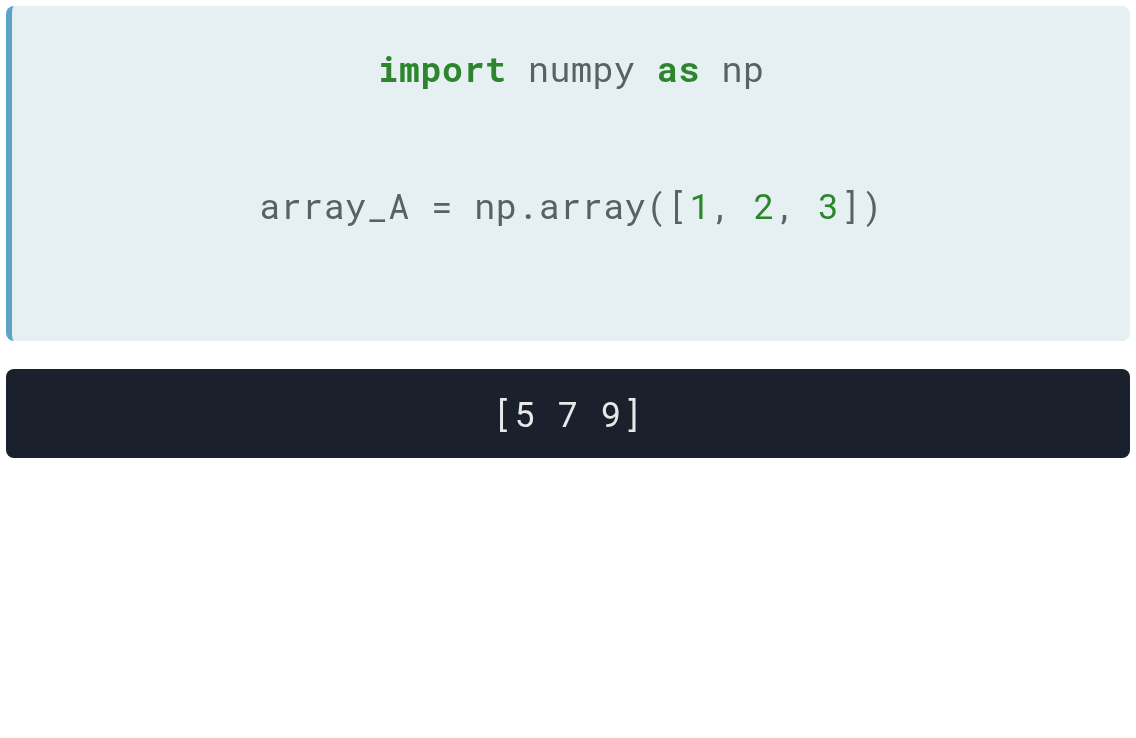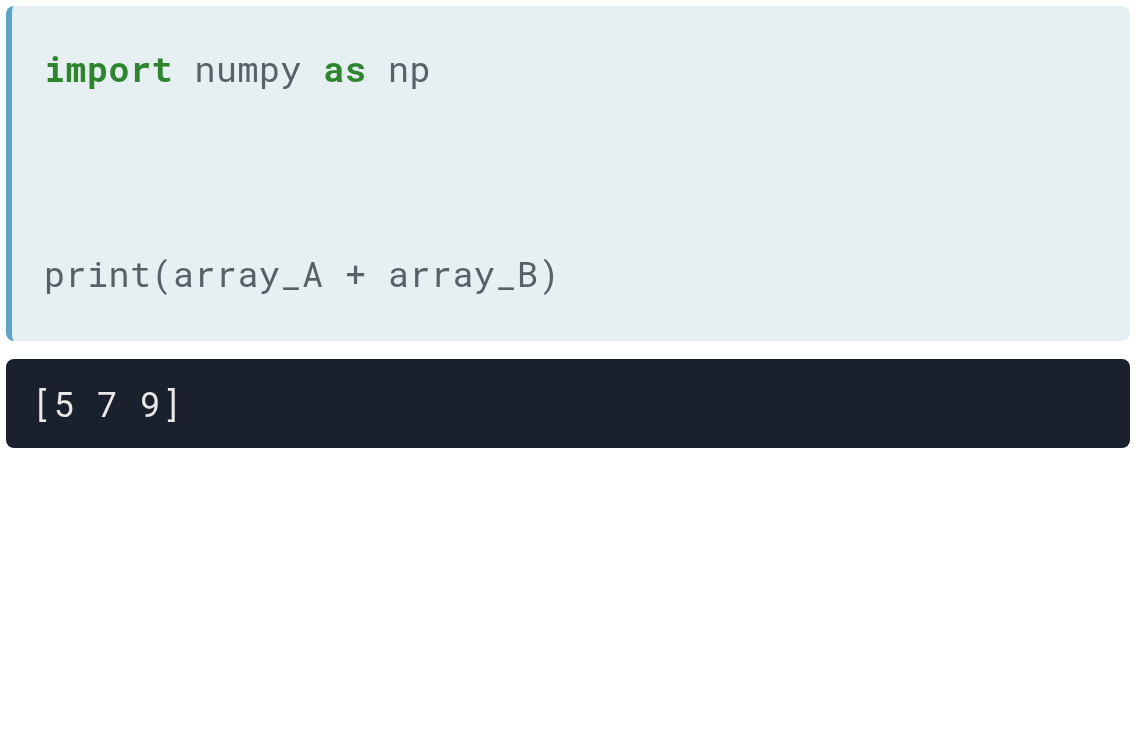--- a/index.html
+++ b/index.html
@@ -1,18 +1,19 @@
 <!DOCTYPE html>
 <html><head>
   <meta charset="utf-8">
   <style>
     * {
       margin: 0;
       padding: 0;
       box-sizing: border-box;
+      text-align: center;
     }
     body {
       width: 1136px;
       height: 738px;
       background: #ffffff;
       padding: 6px;
       font-family: 'Roboto Mono', 'Consolas', 'Monaco', monospace;
     }
     .code-block {
       background: #e6f0f3;
@@ -32,34 +33,34 @@
       font-weight: bold;
     }
     .number {
       color: #2d862d;
     }
     .output-block {
       background: #1a202c;
       color: #e8e8e8;
       border-radius: 8px;
       padding: 20px 26px;
-      margin-top: 18px;
+      margin-top: 28px;
       font-size: 35px;
       letter-spacing: 0.5px;
       line-height: 1.4;
     }
     .output-line {
       white-space: pre;
     }
   </style>
 </head>
 <body>
 
 <div class="code-block">
   <div class="code-line"><span class="keyword">import</span><span> numpy </span><span class="keyword">as</span><span> np</span></div>
   <div class="code-line">&nbsp;</div>
+  <div class="code-line"><span>array_A = np.array([</span><span class="number">1</span><span>, </span><span class="number">2</span><span>, </span><span class="number">3</span><span>])</span></div>
   <div class="code-line">&nbsp;</div>
-  <div class="code-line">print(array_A + array_B)</div>
 </div>
 
 <div class="output-block">
   <div class="output-line">[5 7 9]</div>
 </div>
 
 </body></html>

